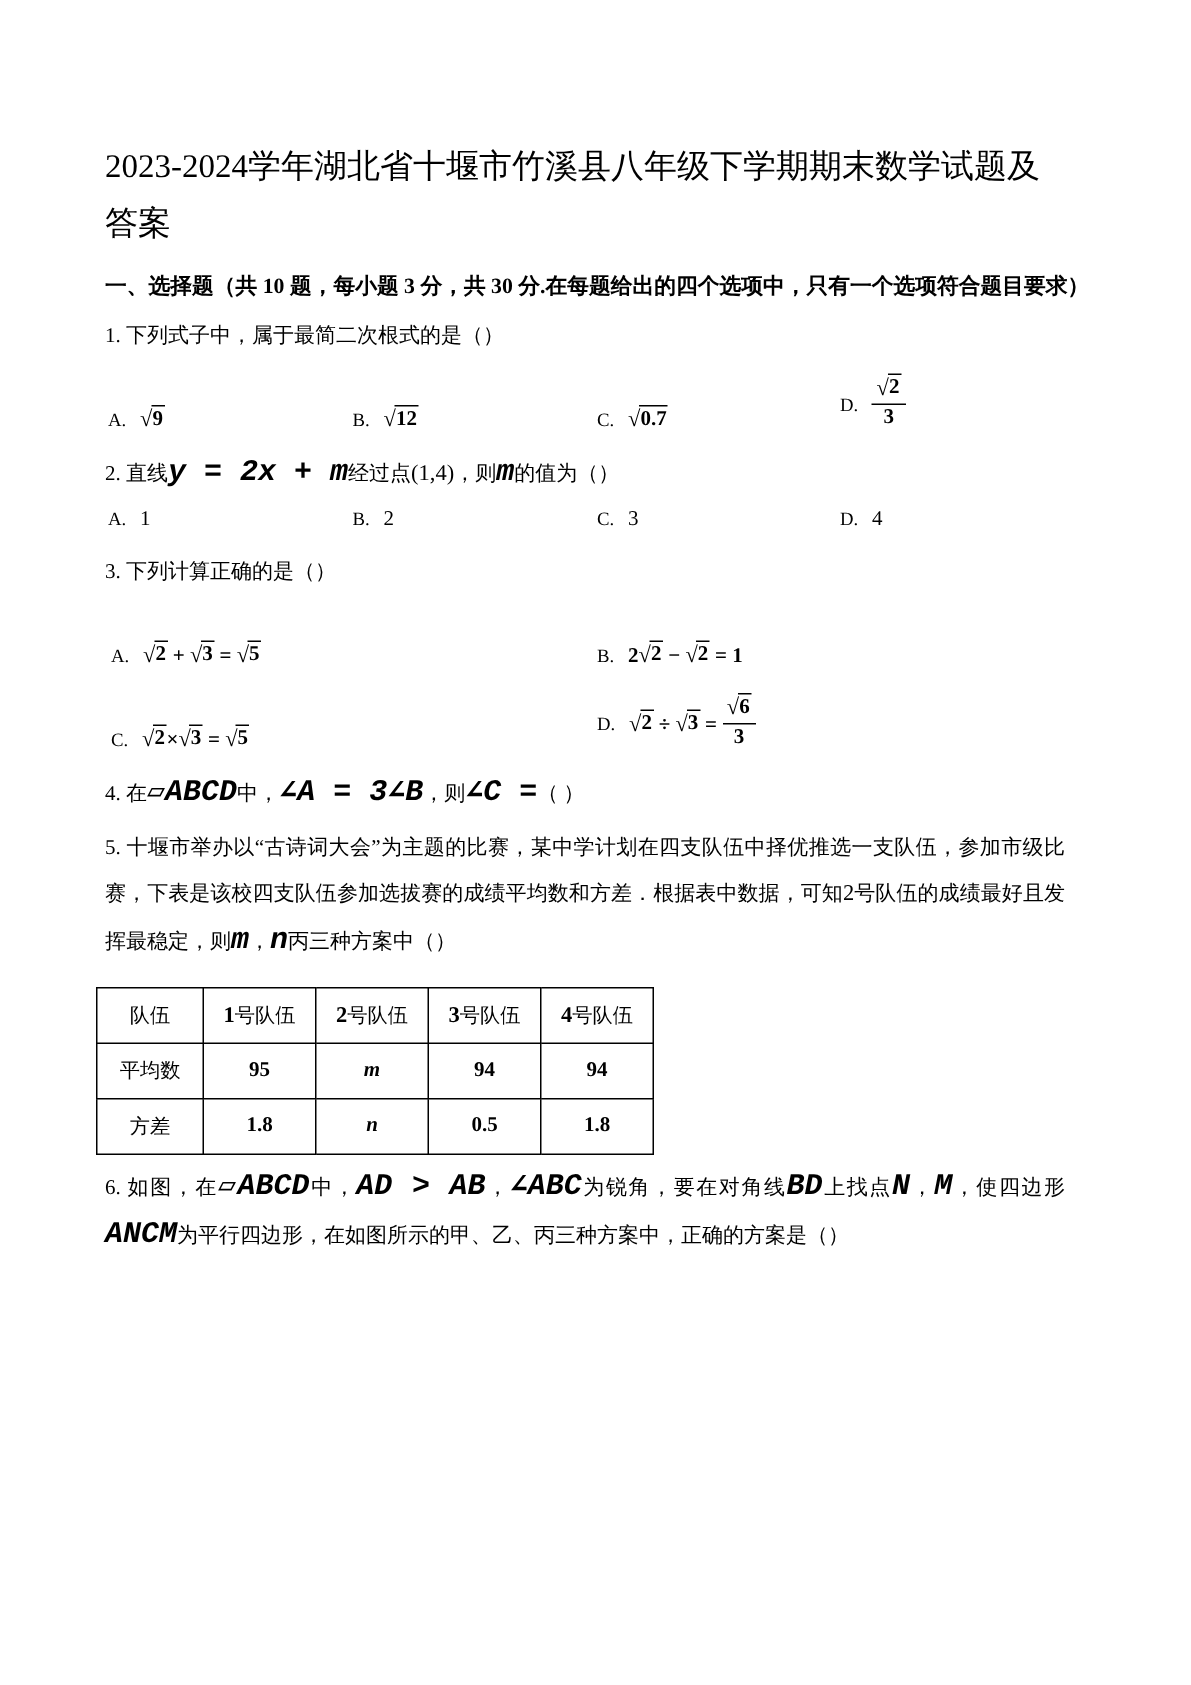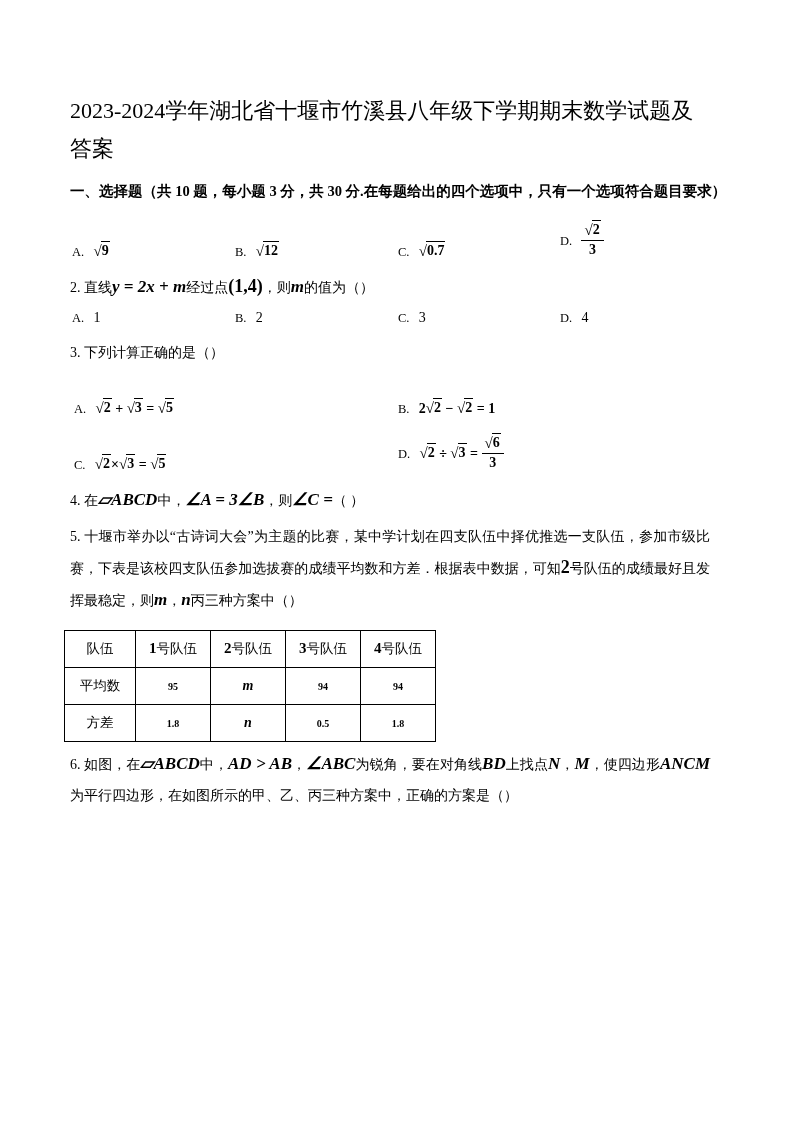--- a/index.html
+++ b/index.html
@@ -52,34 +52,34 @@
   
   .q-stem {
     font-size: 14px;
     line-height: 29px;
     margin: 6px 0 0 0;
     text-align: justify;
   }
   .q-stem.multi { line-height: 31px; }
 
   .math {
-    font-family: Liberation Serif, serif;
+    font-family: Liberation Mono, monospace;
     font-weight: bold;
     font-style: italic;
-    font-size: 17px;
+    font-size: 20px;
   }
   .math-up {
     font-family: "Liberation Serif", "DejaVu Serif", serif;
     font-weight: bold;
     font-style: normal;
     font-size: 14.5px;
   }
   .bignum {
-    font-weight: bold;
-    font-size: 18px;
+    font-weight: normal;
+    font-size: 15px;
   }
 
   
   .opts {
     position: relative;
     margin: 0;
     height: 40px;
   }
   .opts.tall { height: 56px; }
   .opts.flat { height: 30px; }
@@ -156,21 +156,21 @@
     border: 1.3px solid #000;
     height: 36px;
     text-align: center;
     vertical-align: middle;
     font-size: 13.5px;
     padding: 0 2px;
   }
   table.data td.hdr-txt { font-size: 13.5px; }
   table.data td.val {
     font-weight: bold;
-    font-size: 10px;
+    font-size: 14px;
   }
   table.data td.val.ital {
     font-style: italic;
     font-size: 14px;
   }
   .col0 { width: 66px; margin-left: 19px; }
   .colN { width: 70px; }
   .numlead {
     font-weight: bold;
     font-size: 15px;
@@ -179,20 +179,24 @@
 </head>
 <body>
 
 <div class="page">
  <div class="content">
 
   <div class="doc-title">2023-2024学年湖北省十堰市竹溪县八年级下学期期末数学试题及答案</div>
 
   <div class="section-head">一、选择题（共 10 题，每小题 3 分，共 30 分.在每题给出的四个选项中，只有一个选项符合题目要求）</div>
 
+  <div class="q-stem">
+    <span>1.</span>
+    <span>下列式子中，属于最简二次根式的是（）</span>
+  </div>
   <div class="opts tall">
     <span class="opt a">
       <span class="lab">A.</span>
       <span class="body">
         <span class="sqrt"><span class="rad">√</span><span class="rnd">9</span></span>
       </span>
     </span>
     <span class="opt b">
       <span class="lab">B.</span>
       <span class="body">

